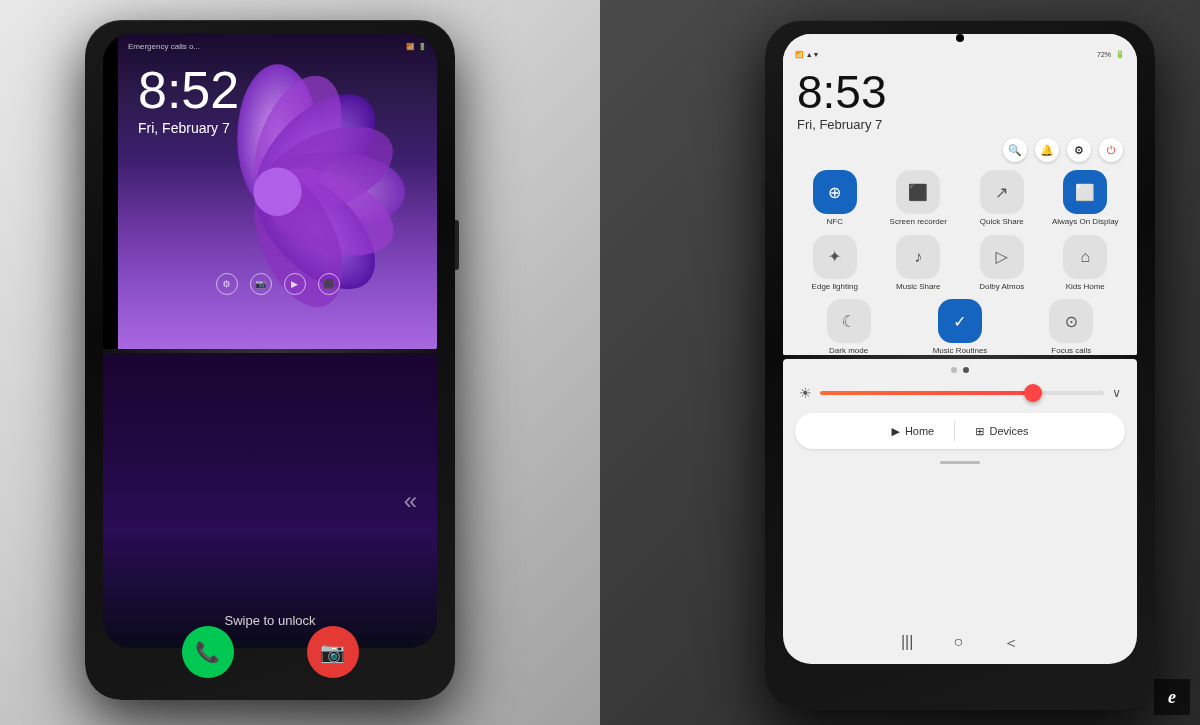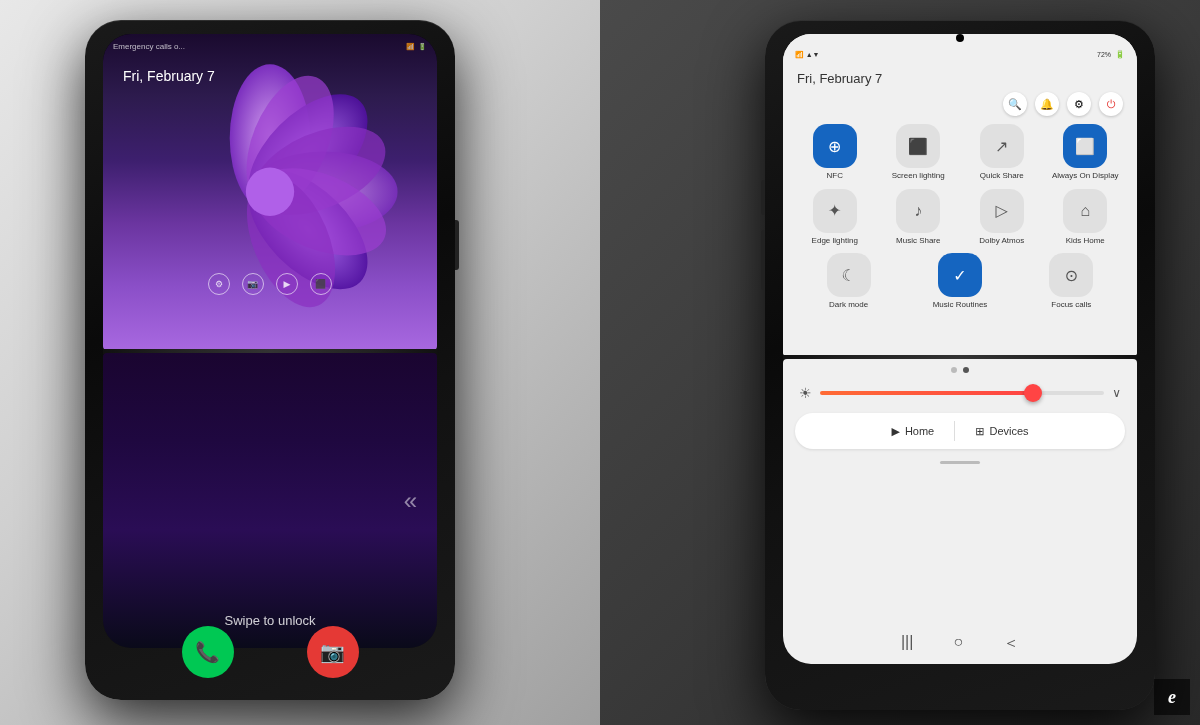--- a/index.html
+++ b/index.html
@@ -55,20 +55,21 @@
     
     .phone-left-screen-upper {
       position: absolute;
       left: 18px;
       top: 14px;
       width: 334px;
       height: 316px;
       border-radius: 28px 28px 4px 4px;
       overflow: hidden;
       background: #000;
+      padding-left: 15px;
     }
 
     .lockscreen-bg {
       width: 100%;
       height: 100%;
       background: linear-gradient(180deg, #1a0a2e 0%, #2d1b4e 20%, #3d1f6e 40%, #6b35a0 60%, #8b4fc8 80%, #a868e0 100%);
       position: relative;
     }
 
     .flower-svg {
@@ -570,20 +571,21 @@
 
           <div class="lockscreen-top-bar">
             <span class="emergency-text">Emergency calls o...</span>
             <div class="status-icons-left">
               <span style="font-size:7px;color:rgba(255,255,255,0.7)">📶</span>
               <span style="font-size:7px;color:rgba(255,255,255,0.7)">🔋</span>
             </div>
           </div>
 
           <div class="lockscreen-time">
+            <div class="time-big">8:52</div>
             <div class="time-date">Fri, February 7</div>
           </div>
 
           <div class="lockscreen-icons-row">
             <div class="ls-icon">⚙</div>
             <div class="ls-icon">📷</div>
             <div class="ls-icon">▶</div>
             <div class="ls-icon">⬛</div>
           </div>
         </div>
@@ -620,38 +622,39 @@
 
           <div class="notif-status-bar" style="padding: 2px 12px;">
             <span style="font-size:7px;color:#333;">📶 ▲▼</span>
             <div style="display:flex;gap:4px;align-items:center;">
               <span style="font-size:7px;color:#333;">72%</span>
               <span style="font-size:8px;">🔋</span>
             </div>
           </div>
 
           <div class="notif-time-area">
+            <div class="notif-time-big">8:53</div>
             <div class="notif-date">Fri, February 7</div>
           </div>
 
           <div class="notif-search-row">
             <div class="notif-search-icon">🔍</div>
             <div class="notif-search-icon" style="color:#e53935;">🔔</div>
             <div class="notif-search-icon">⚙</div>
             <div class="notif-search-icon" style="color:#e53935;">⏻</div>
           </div>
 
           <div class="quick-settings-grid">
             <div class="qs-item">
               <div class="qs-icon-circle qs-blue">⊕</div>
               <span class="qs-label">NFC</span>
             </div>
             <div class="qs-item">
               <div class="qs-icon-circle qs-gray">⬛</div>
-              <span class="qs-label">Screen lighting</span>
+              <span class="qs-label">Screen recorder</span>
             </div>
             <div class="qs-item">
               <div class="qs-icon-circle qs-gray">↗</div>
               <span class="qs-label">Quick Share</span>
             </div>
             <div class="qs-item">
               <div class="qs-icon-circle qs-blue">⬜</div>
               <span class="qs-label">Always On Display</span>
             </div>
           </div>

